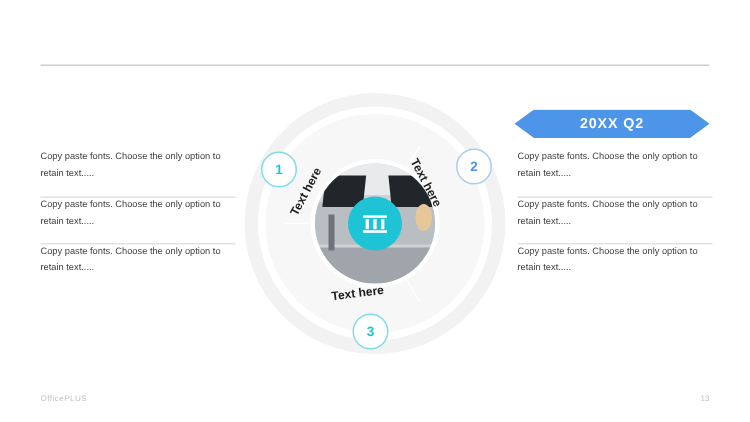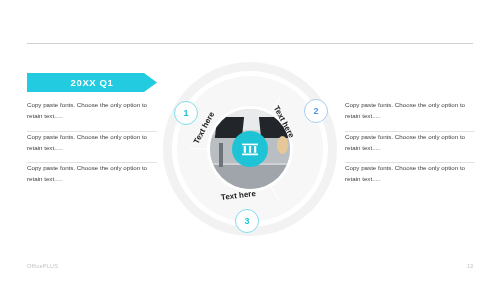--- a/index.html
+++ b/index.html
@@ -242,38 +242,38 @@
     color: #c2c2c2;
   }
 </style>
 </head>
 <body>
 
 <div class="slide">
 
   <div class="top-rule"></div>
 
-  <div class="banner banner-left">
-    <span class="banner-label">20XX Q1</span>
+
+  <div class="col col-left">
+    <div class="text-block">
+      <p class="body-text">Copy paste fonts. Choose the only option to retain text.....</p>
+    </div>
+    <div class="divider"></div>
+    <div class="text-block">
+      <p class="body-text">Copy paste fonts. Choose the only option to retain text.....</p>
+    </div>
+    <div class="divider"></div>
+    <div class="text-block">
+      <p class="body-text">Copy paste fonts. Choose the only option to retain text.....</p>
+    </div>
   </div>
 
-  <div class="col col-left">
-    <div class="text-block">
-      <p class="body-text">Copy paste fonts. Choose the only option to retain text.....</p>
-    </div>
-    <div class="divider"></div>
-    <div class="text-block">
-      <p class="body-text">Copy paste fonts. Choose the only option to retain text.....</p>
-    </div>
-    <div class="divider"></div>
-    <div class="text-block">
-      <p class="body-text">Copy paste fonts. Choose the only option to retain text.....</p>
-    </div>
+  <div class="banner banner-right">
+    <span class="banner-label">20XX Q2</span>
   </div>
-
 
   <div class="col col-right">
     <div class="text-block">
       <p class="body-text">Copy paste fonts. Choose the only option to retain text.....</p>
     </div>
     <div class="divider"></div>
     <div class="text-block">
       <p class="body-text">Copy paste fonts. Choose the only option to retain text.....</p>
     </div>
     <div class="divider"></div>

